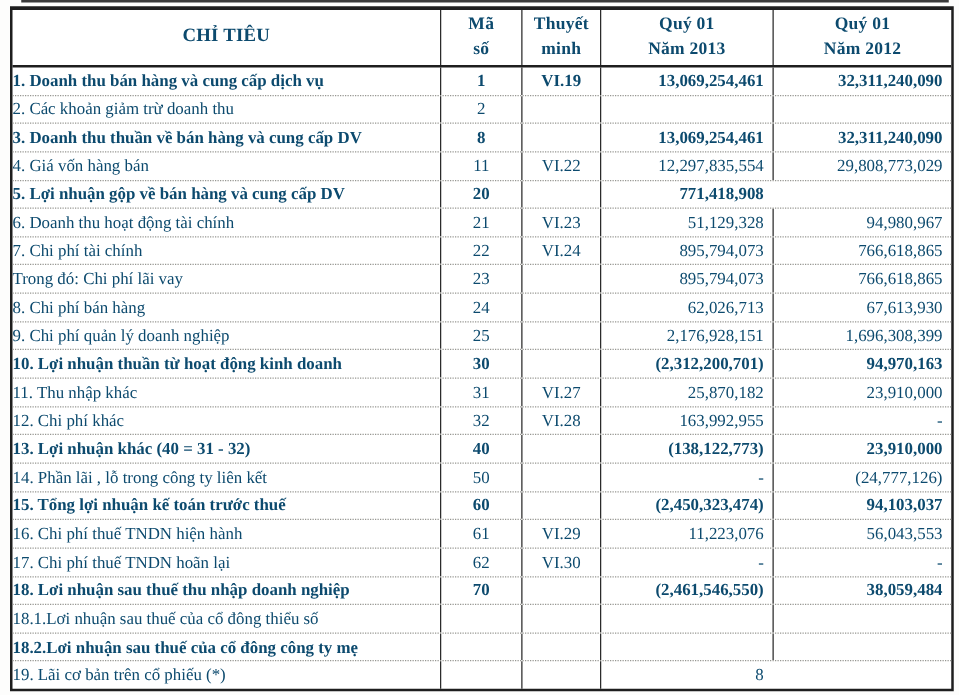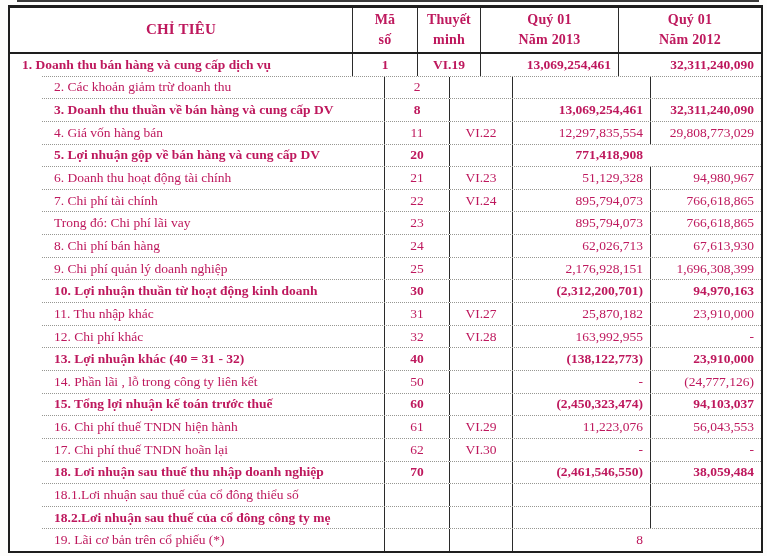--- a/index.html
+++ b/index.html
@@ -6,21 +6,21 @@
     margin: 0;
     padding: 0;
     background: #fbfbf9;
   }
   .sheet {
     position: relative;
     width: 767px;
     height: 556px;
     background: #fdfdfc;
     font-family: "Liberation Serif", "DejaVu Serif", serif;
-    color: #be185d;
+    color: #0c4a6e;
     overflow: hidden;
   }
   
   .edge-line {
     position: absolute;
     top: 0;
     left: 17px;
     width: 742px;
     height: 2px;
     background: #3a3a3a;
@@ -65,37 +65,36 @@
     flex-direction: column;
   }
   .row {
     flex: 1;
     display: grid;
     grid-template-columns: 342px 65px 63px 138px 1fr;
     font-size: 13.5px;
   }
   .row + .row {
     border-top: 1px dotted #979792;
-    margin-left: 32px;
   }
   .row.bold {
     font-weight: bold;
   }
   .c {
     display: flex;
     align-items: center;
     box-sizing: border-box;
     overflow: hidden;
     white-space: nowrap;
   }
   .bl {
     border-left: 1px solid #2b2b2b;
   }
   .c.label {
-    padding-left: 12px;
+    padding-left: 0;
     padding-right: 2px;
     justify-content: flex-start;
   }
   .c.code {
     justify-content: center;
   }
   .c.note {
     justify-content: center;
   }
   .c.num {

